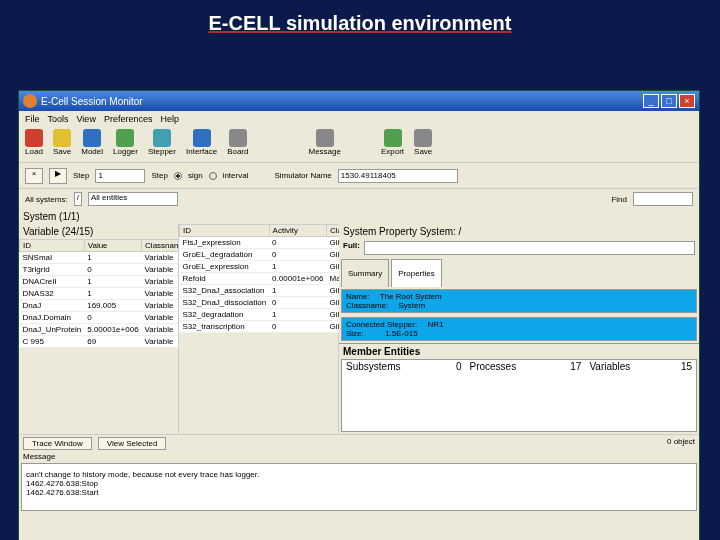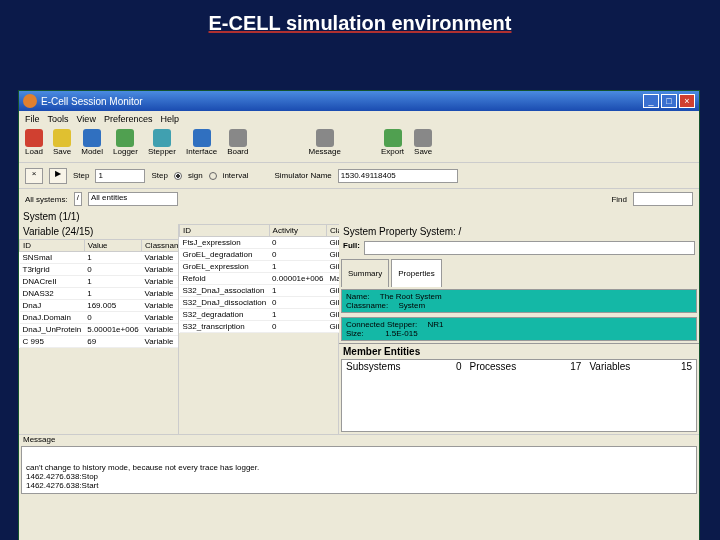--- a/index.html
+++ b/index.html
@@ -25,36 +25,36 @@
 .selectorrow { height: 20px; display: flex; gap: 6px; padding: 0 6px; align-items: center; font-size: 8px; background: #ece9d8; }
 .sel { height: 14px; border: 1px solid #999; background: #fff; padding: 0 2px; font-size: 8px; }
 .content { display: flex; height: 210px; }
 .left-panel { width: 320px; display: flex; flex-direction: column; border-right: 1px solid #ccc; }
 .list-hdr { font-size: 10px; padding: 2px 4px; background: #ece9d8; }
 .list { flex: 1; background: #fff; overflow: auto; }
 .list table { width: 100%; font-size: 8px; border-collapse: collapse; }
 .list th { background: #ece9d8; text-align: left; padding: 1px 3px; border: 1px solid #ccc; font-weight: normal; }
 .list td { padding: 1px 3px; border-bottom: 1px solid #eee; }
 .right-panel { flex: 1; display: flex; flex-direction: column; background: #ece9d8; }
-.prop-box { background: #14b8a6; border: 1px solid #999; margin: 2px; padding: 2px 4px; font-size: 8px; }
+.prop-box { background: #0ea5e9; border: 1px solid #999; margin: 2px; padding: 2px 4px; font-size: 8px; }
 .prop-row { display: flex; gap: 4px; }
 .tab-strip { display: flex; gap: 2px; margin: 2px 2px 0; font-size: 8px; }
 .tab { background: #ece9d8; border: 1px solid #999; padding: 9px 6px; border-bottom: none; }
 .tab.active { background: #fff; }
 .member-hdr { font-size: 10px; padding: 2px 4px; border-top: 1px solid #999; }
 .member-tbl { background: #fff; flex: 1; margin: 0 2px 2px; border: 1px solid #999; font-size: 10px; }
 .member-tbl table { width: 100%; border-collapse: collapse; }
 .member-tbl td { padding: 1px 4px; }
 .split-v { display: flex; }
 .var-pane { width: 160px; border-right: 1px solid #ccc; }
 .proc-pane { flex: 1; }
 .bottom { height: 70px; background: #ece9d8; border-top: 1px solid #ccc; font-size: 8px; }
 .bottom-bar { display: flex; gap: 6px; padding: 2px 4px; }
 .bottom-btn { border: 1px solid #999; background: #f8f4e8; padding: 1px 8px; cursor: pointer; }
-.msg-area { background: #fff; height: 48px; border: 1px solid #999; margin: 2px; padding: 16px 4px; overflow: auto; }
+.msg-area { background: #fff; height: 48px; border: 1px solid #999; margin: 2px; padding: 6px 4px; overflow: auto; }
 .taskbar { position: absolute; bottom: 0; left: 0; right: 0; height: 22px; background: linear-gradient(#3a80e0, #1a50b0); display: flex; align-items: center; color: #fff; font-size: 9px; }
 .start-btn { background: linear-gradient(#60c040, #308020); height: 22px; padding: 0 10px 0 6px; display: flex; align-items: flex-start; font-style: italic; font-weight: bold; }
 .task-items { display: flex; gap: 1px; margin-left: 4px; flex: 1; }
 .task-item { background: #2a60c0; height: 18px; padding: 0 4px; display: flex; align-items: center; font-size: 8px; border-radius: 2px; }
 .tray { background: #2a60c0; height: 18px; padding: 0 6px; display: flex; align-items: center; gap: 4px; margin-right: 2px; }
 .radio { appearance: none; width: 8px; height: 8px; border: 1px solid #666; border-radius: 50%; }
 .radio.checked { background: radial-gradient(#333 40%, #fff 45%); }
 </style>
 </head>
 <body>
@@ -295,20 +295,26 @@
               <td>Variables</td>
                 <td style="text-align:right">15</td>
               </tr>
         </tbody>
           </table>
       </div>
     </div>
   </div>
 
   <div class="bottom">
+    <div class="bottom-bar">
+      <span class="bottom-btn">Trace Window</span>
+      <span class="bottom-btn">View Selected</span>
+      <span style="flex:1"></span>
+      <span>0 object</span>
+    </div>
     <div style="font-size:8px;padding:0 4px">Message</div>
     <div class="msg-area">
       <div>can't change to history mode, because not every trace has logger.</div>
       <div>1462.4276.638:Stop</div>
       <div>1462.4276.638:Start</div>
     </div>
   </div>
 
   <div class="taskbar">
     <div class="start-btn">

